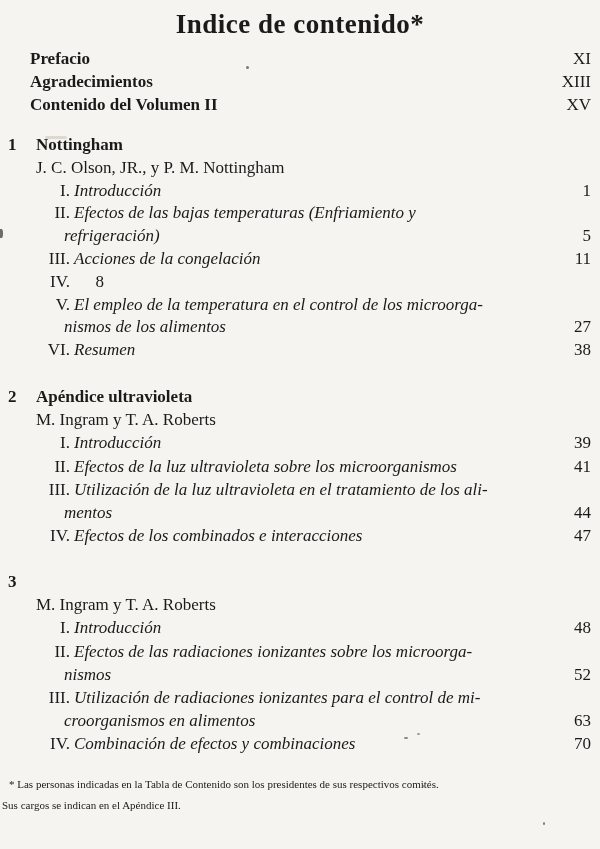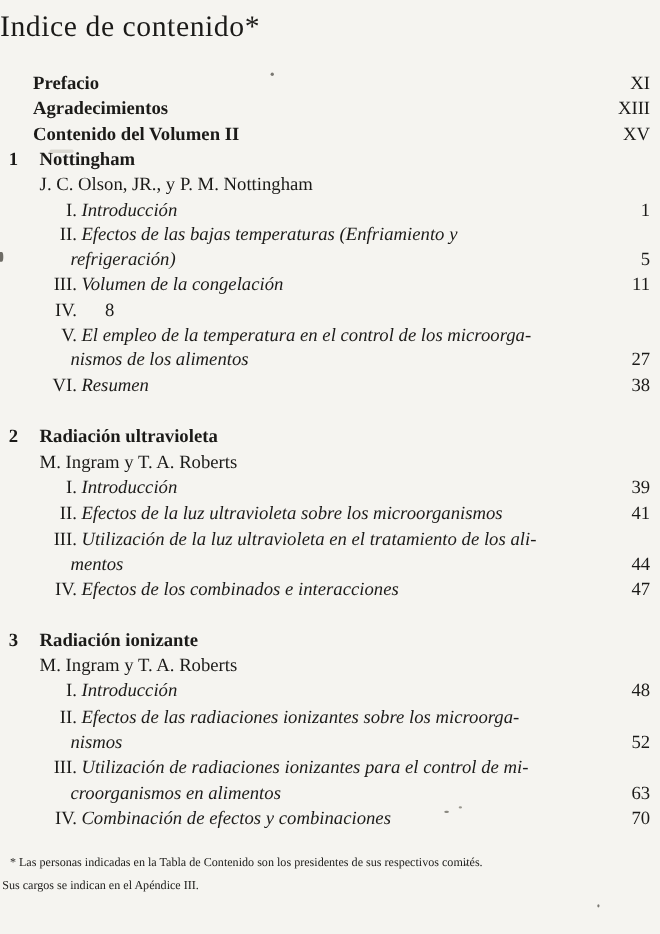--- a/index.html
+++ b/index.html
@@ -12,30 +12,30 @@
     font-family: "Liberation Serif", "DejaVu Serif", serif;
     overflow: hidden;
   }
 
   
   .page-title {
     position: absolute;
     top: 9px;
     left: 0;
     width: 100%;
-    text-align: left;
+    text-align: center;
     font-size: 27px;
-    font-weight: normal;
+    font-weight: bold;
     letter-spacing: 0.5px;
   }
 
   
   .front-matter {
     position: absolute;
-    top: 64px;
+    top: 47px;
     left: 30px;
     right: 9px;
     font-size: 17px;
     line-height: 23px;
   }
   .fm-row { display: flex; justify-content: space-between; }
   .fm-label { font-weight: bold; }
   .fm-page { text-align: left; }
 
   
@@ -130,21 +130,21 @@
     <span class="i-page">1</span>
   </div>
   <div class="toc-item">
     <span class="i-num">II.</span>
     <span class="i-label">Efectos de las bajas temperaturas (Enfriamiento y
 refrigeración)</span>
     <span class="i-page">5</span>
   </div>
   <div class="toc-item">
     <span class="i-num">III.</span>
-    <span class="i-label">Volumen de la congelación</span>
+    <span class="i-label">Acciones de la congelación</span>
     <span class="i-page">11</span>
   </div>
   <div class="toc-item">
     <span class="i-num">IV.</span>
     <span class="i-page">8</span>
   </div>
   <div class="toc-item">
     <span class="i-num">V.</span>
     <span class="i-label">El empleo de la temperatura en el control de los microorga-
 nismos de los alimentos</span>
@@ -153,21 +153,21 @@
   <div class="toc-item">
     <span class="i-num">VI.</span>
     <span class="i-label">Resumen</span>
     <span class="i-page">38</span>
   </div>
 </div>
 
 <div class="chapter" id="chapter-2">
   <div class="ch-head">
     <span class="ch-num">2</span>
-    <span class="ch-title">Radiación ultravioleta</span>
+    <span class="ch-title">Apéndice ultravioleta</span>
   </div>
   <div class="ch-authors">M. Ingram y T. A. Roberts</div>
 
   <div class="toc-item">
     <span class="i-num">I.</span>
     <span class="i-label">Introducción</span>
     <span class="i-page">39</span>
   </div>
   <div class="toc-item">
     <span class="i-num">II.</span>
@@ -183,21 +183,20 @@
   <div class="toc-item">
     <span class="i-num">IV.</span>
     <span class="i-label">Efectos de los combinados e interacciones</span>
     <span class="i-page">47</span>
   </div>
 </div>
 
 <div class="chapter" id="chapter-3">
   <div class="ch-head">
     <span class="ch-num">3</span>
-    <span class="ch-title">Radiación ionizante</span>
   </div>
   <div class="ch-authors">M. Ingram y T. A. Roberts</div>
 
   <div class="toc-item">
     <span class="i-num">I.</span>
     <span class="i-label">Introducción</span>
     <span class="i-page">48</span>
   </div>
   <div class="toc-item">
     <span class="i-num">II.</span>

